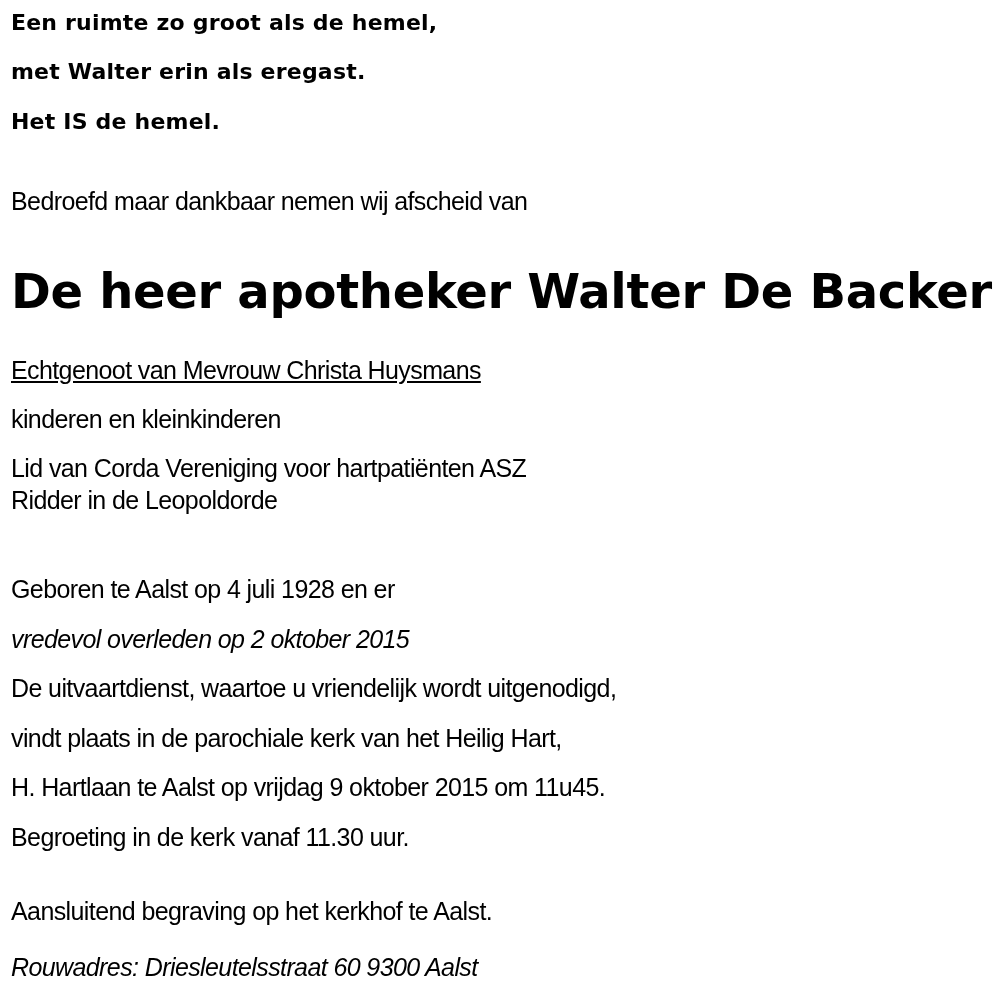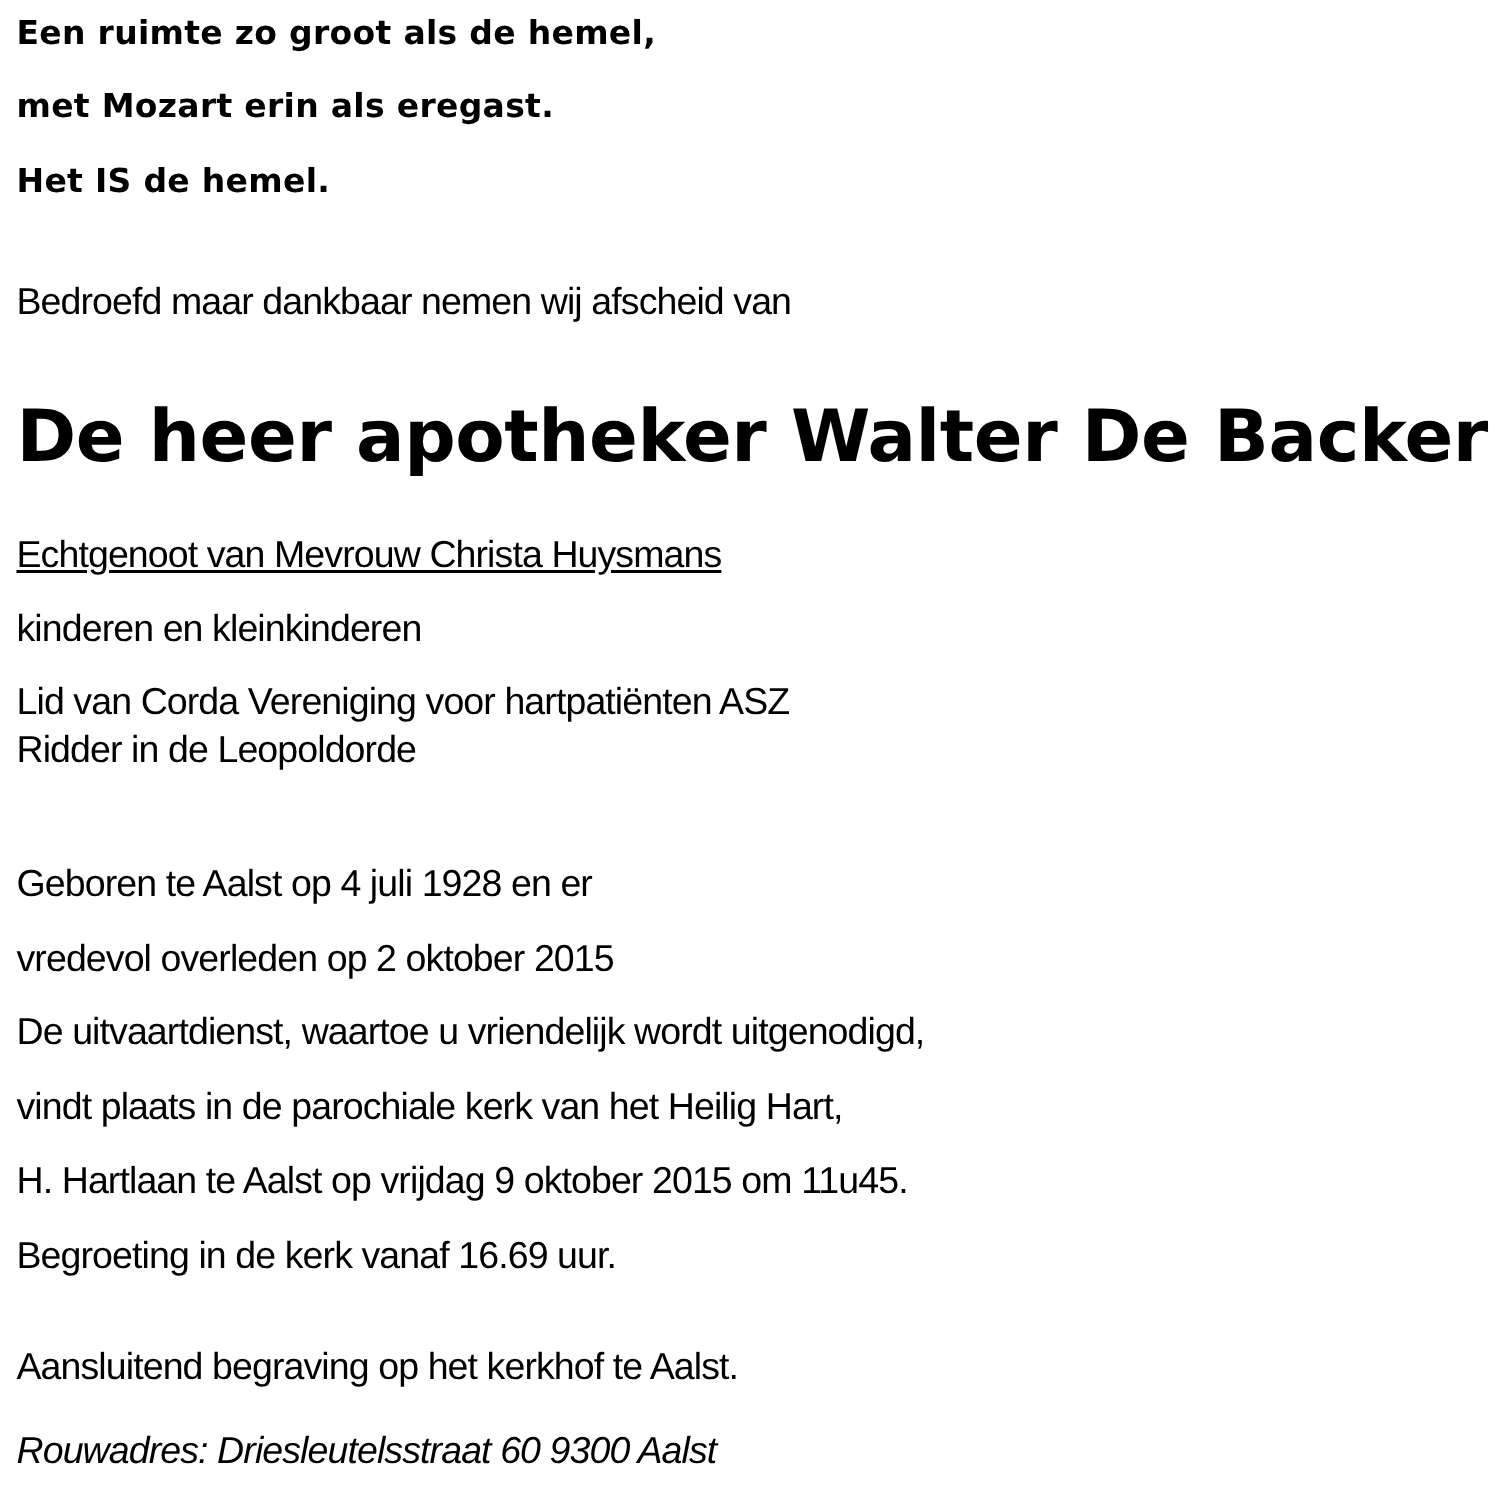--- a/index.html
+++ b/index.html
@@ -36,33 +36,33 @@
       font-size: 48px;
       font-weight: bold;
       letter-spacing: -0.3px;
       font-family: "DejaVu Sans", sans-serif;
     }
   </style>
 </head>
 <body>
 
 <p class="line verse" style="top:10px;">Een ruimte zo groot als de hemel,</p>
-<p class="line verse" style="top:59px;">met Mozart erin als eregast.</p>
+<p class="line verse" style="top:59px;">met Walter erin als eregast.</p>
 <p class="line verse" style="top:109px;">Het IS de hemel.</p>
 
 <p class="line body-text" style="top:187px;">Bedroefd maar dankbaar nemen wij afscheid van</p>
 
 <h1 class="line name" style="top:263px;">De heer apotheker Walter De Backer</h1>
 
 <p class="line body-text" style="top:356px;text-decoration:underline;">Echtgenoot van Mevrouw Christa Huysmans</p>
 <p class="line body-text" style="top:405px;">kinderen en kleinkinderen</p>
 <p class="line body-text" style="top:454px;">Lid van Corda Vereniging voor hartpatiënten ASZ</p>
 <p class="line body-text" style="top:486px;">Ridder in de Leopoldorde</p>
 
 <p class="line body-text" style="top:575px;">Geboren te Aalst op 4 juli 1928 en er</p>
-<p class="line body-text" style="top:625px;">vredevol overleden op 2 oktober 2015</p>
+<p class="line body-text" style="top:625px;font-style:italic;">vredevol overleden op 2 oktober 2015</p>
 <p class="line body-text" style="top:674px;text-align:right;">De uitvaartdienst, waartoe u vriendelijk wordt uitgenodigd,</p>
 <p class="line body-text" style="top:724px;">vindt plaats in de parochiale kerk van het Heilig Hart,</p>
 <p class="line body-text" style="top:773px;">H. Hartlaan te Aalst op vrijdag 9 oktober 2015 om 11u45.</p>
-<p class="line body-text" style="top:823px;">Begroeting in de kerk vanaf 16.69 uur.</p>
+<p class="line body-text" style="top:823px;">Begroeting in de kerk vanaf 11.30 uur.</p>
 <p class="line body-text" style="top:897px;">Aansluitend begraving op het kerkhof te Aalst.</p>
 
 <p class="line body-text" style="top:953px;font-style:italic;">Rouwadres: Driesleutelsstraat 60 9300 Aalst</p>
 
 </body></html>

